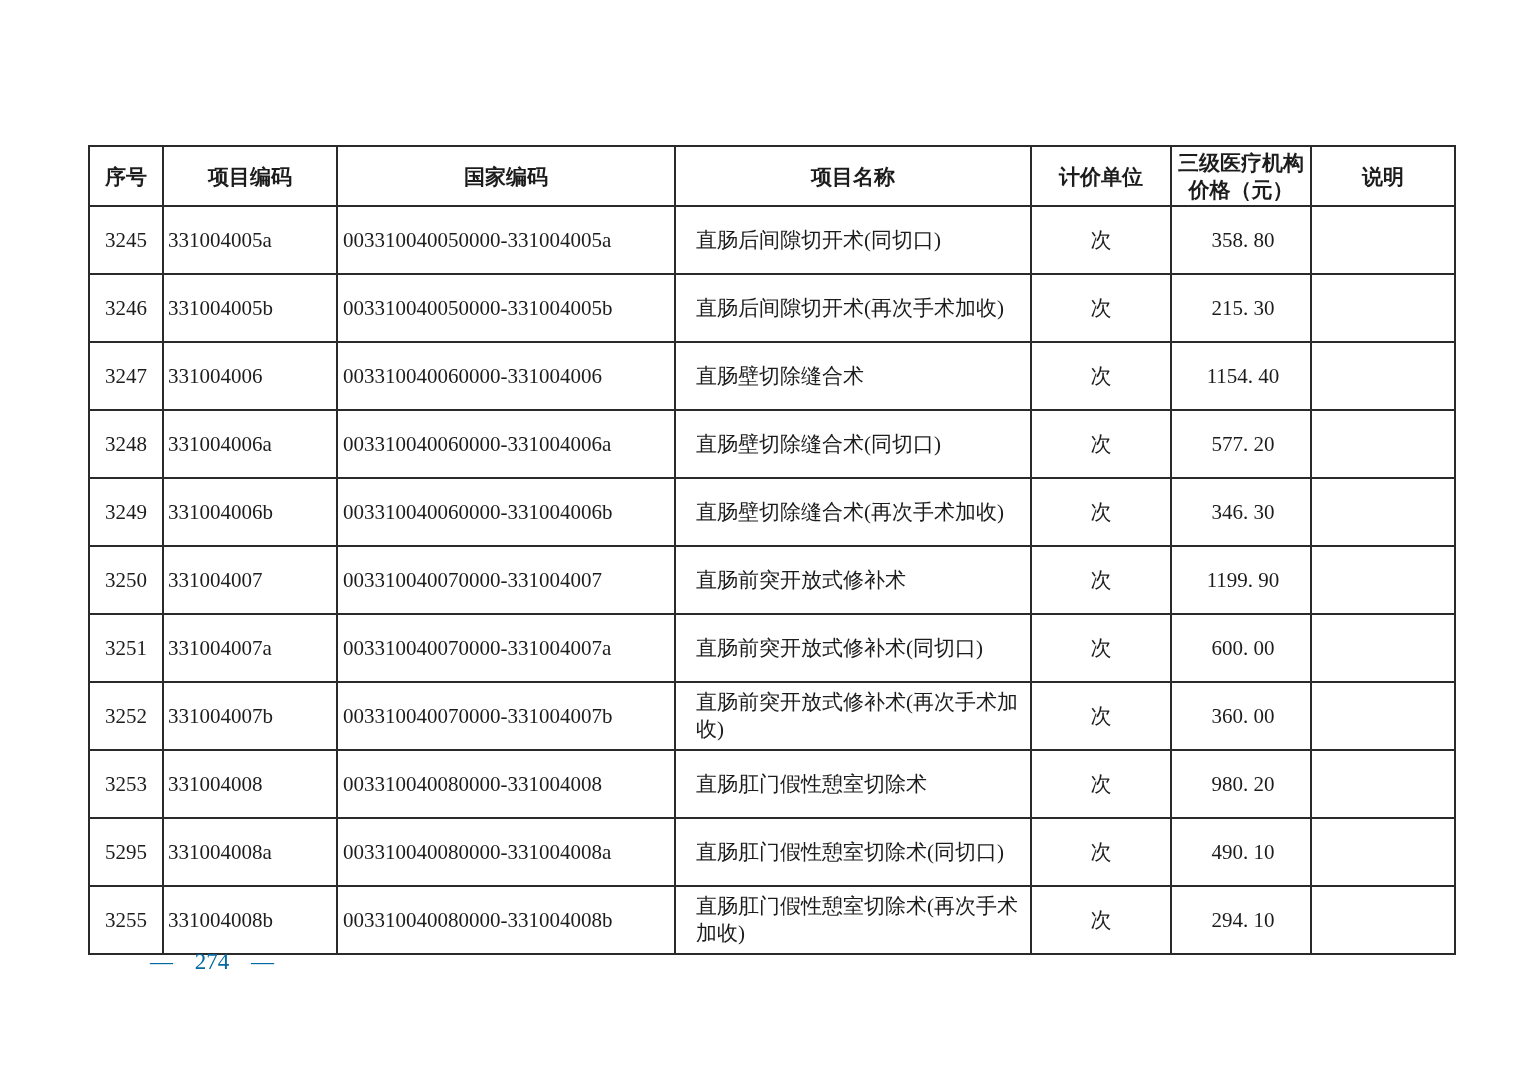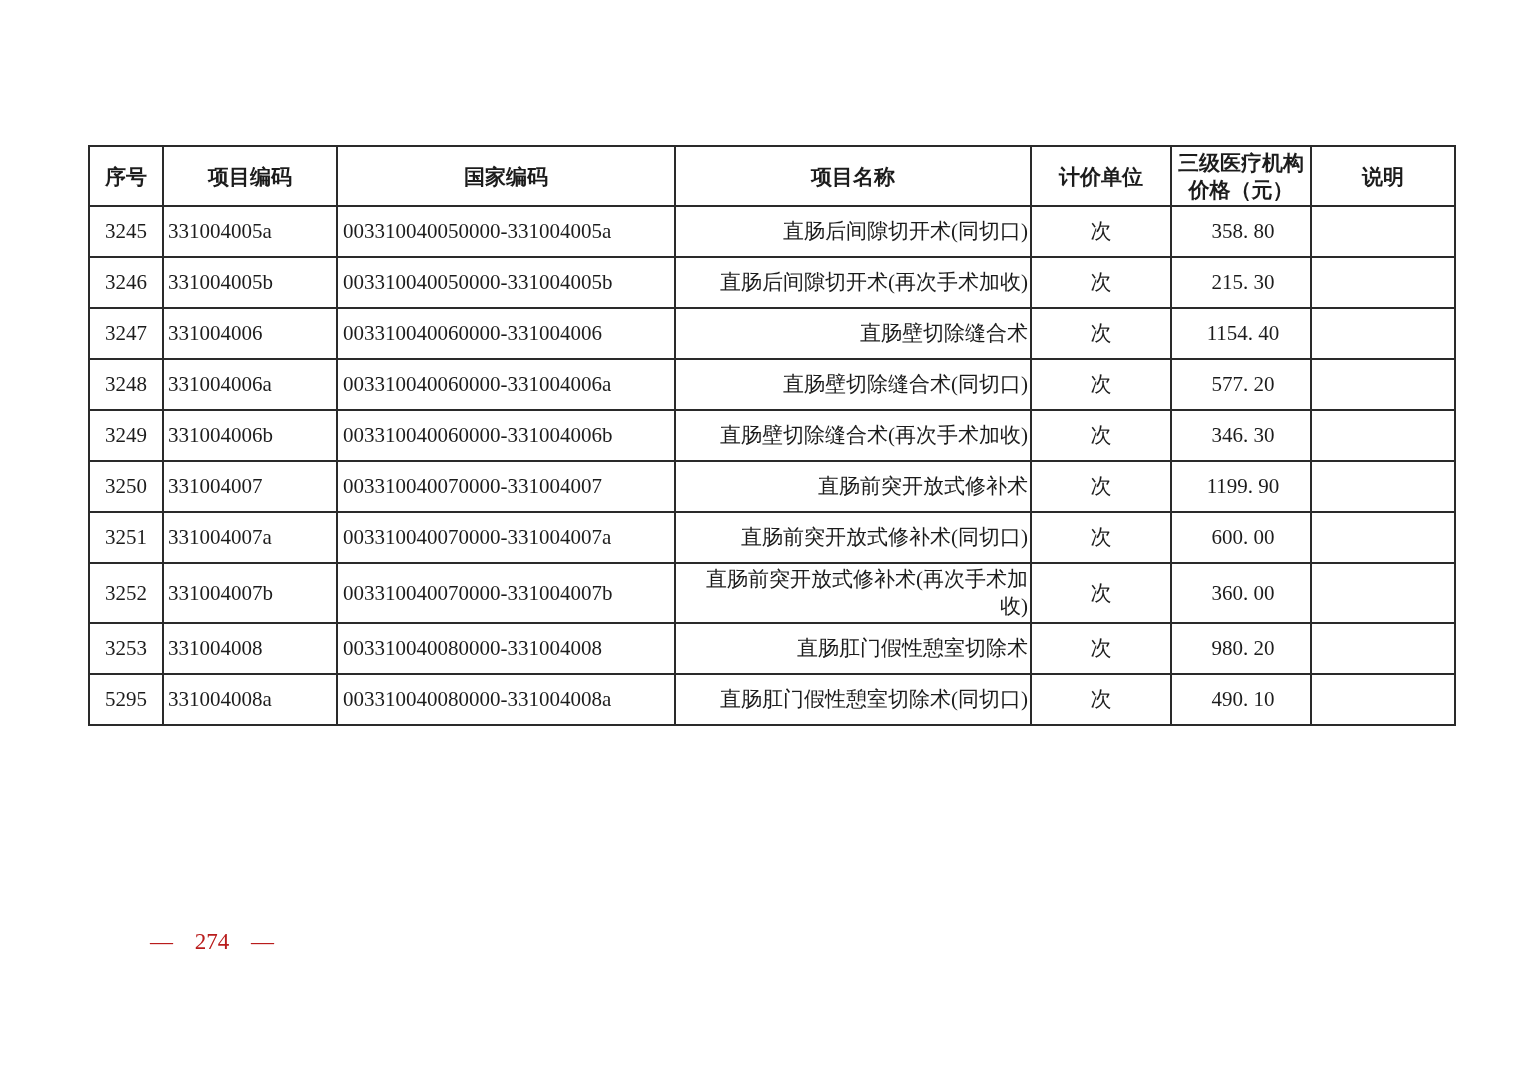--- a/index.html
+++ b/index.html
@@ -35,45 +35,45 @@
     background: #ffffff;
   }
   .doc-table thead th {
     font-family: "Liberation Sans", "DejaVu Sans", sans-serif;
     font-weight: bold;
     text-align: center;
     height: 53px;
     white-space: pre-line;
   }
   .doc-table tbody tr {
-    height: 51px;
+    height: 68px;
   }
   
   .col-seq           { width: 64px; border-radius: 23px;  }
   .col-item_code     { width: 164px; }
   .col-national_code { width: 328px; }
   .col-item_name     { width: 346px; }
   .col-unit          { width: 130px; border-radius: 16px; }
   .col-price         { width: 130px; }
   .col-note          { width: 134px; }
   
   td.col-seq           { text-align: center; }
   td.col-item_code     { text-align: left; }
   td.col-national_code { text-align: left; padding-left: 5px; }
-  td.col-item_name     { text-align: right; padding-left: 6px; padding-right: 2px; }
+  td.col-item_name     { text-align: left; padding-left: 20px; padding-right: 2px; }
   td.col-unit          { text-align: center; }
   td.col-price         { text-align: center; padding-left: 8px; }
   td.col-note          { text-align: center; }
   .page-number {
     position: absolute;
     left: 150px;
-    top: 929px;
+    top: 949px;
     font-size: 23px;
     word-spacing: 16px;
-    color: #b91c1c;
+    color: #0369a1;
     white-space: nowrap;
   }
 </style>
 </head>
 <body>
 
 <table class="doc-table">
   <thead>
     <tr>
       <th class="col-seq">序号</th>
@@ -170,16 +170,25 @@
       </tr>
       <tr>
         <td class="col-seq">5295</td>
         <td class="col-item_code">331004008a</td>
         <td class="col-national_code">003310040080000-331004008a</td>
         <td class="col-item_name">直肠肛门假性憩室切除术(同切口)</td>
         <td class="col-unit">次</td>
         <td class="col-price">490. 10</td>
         <td class="col-note"></td>
       </tr>
+      <tr>
+        <td class="col-seq">3255</td>
+        <td class="col-item_code">331004008b</td>
+        <td class="col-national_code">003310040080000-331004008b</td>
+        <td class="col-item_name">直肠肛门假性憩室切除术(再次手术加收)</td>
+        <td class="col-unit">次</td>
+        <td class="col-price">294. 10</td>
+        <td class="col-note"></td>
+      </tr>
     </tbody>
 </table>
 
 <div class="page-number">— 274 —</div>
 
 </body></html>

